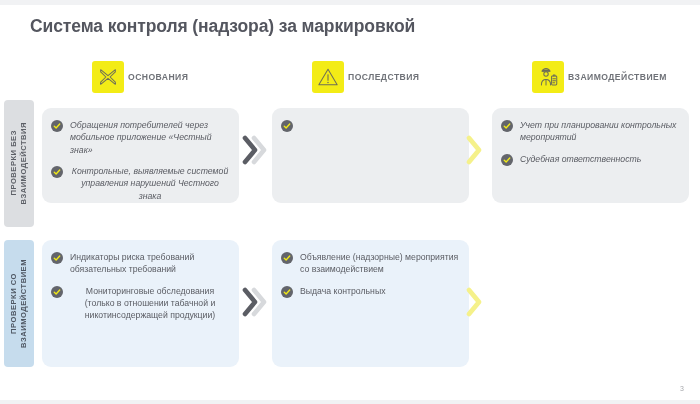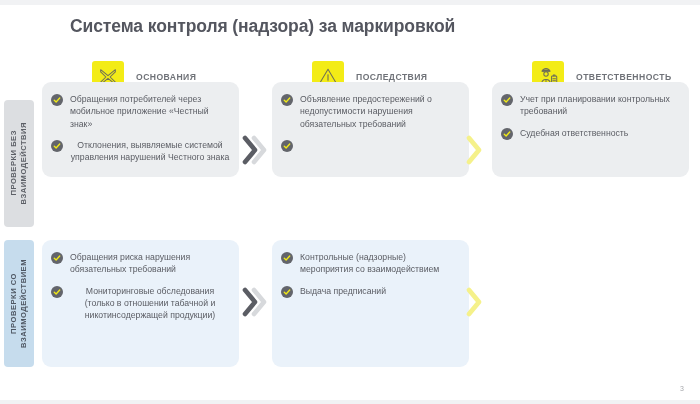--- a/index.html
+++ b/index.html
@@ -35,30 +35,29 @@
   
   .slide-title {
     position: absolute;
     left: 30px;
     top: 16px;
     font-size: 17.5px;
     font-weight: bold;
     color: #54565f;
     letter-spacing: -0.1px;
     white-space: nowrap;
-    margin-left: 40px;
   }
 
   
   .col-header {
     position: absolute;
     top: 60px;
     display: flex;
     align-items: center;
-    gap: 12px;
+    gap: 4px;
     height: 34px;
     padding-left: 35px;
   }
   .col-header.c1 { left: 57px; }
   .col-header.c2 { left: 277px; }
   .col-header.c3 { left: 497px; }
 
   .hdr-icon-box {
     width: 32px;
     height: 32px;
@@ -113,21 +112,21 @@
   
   .card {
     position: absolute;
     border-radius: 9px;
     box-sizing: border-box;
     padding: 11px 9px 9px 9px;
   }
   .card.grey { background: #eceef0; }
   .card.blue { background: #eaf2fa; }
 
-  .card.r1 { top: 82px; height: 95px; }
+  .card.r1 { top: 108px; height: 95px; font-style: italic; }
   .card.r2 { top: 240px; height: 127px; }
   .card.c1 { left: 42px;  width: 197px; }
   .card.c2 { left: 272px; width: 197px; }
   .card.c3 { left: 492px; width: 197px; }
 
   .bullet-list {
     margin: 0;
     padding: 0;
     list-style: none;
   }
@@ -213,21 +212,21 @@
           <path d="M4.6 19.8 c0 -3.6 2.0 -5.6 4.8 -5.6 c2.8 0 4.8 2.0 4.8 5.6"></path>
           <path d="M9.4 14.2 v5.6"></path>
           <rect x="15.2" y="10.4" width="5.4" height="9.4" rx="0.9"></rect>
           <path d="M17.0 10.4 v-1.0 h1.8 v1.0"></path>
           <line x1="16.5" y1="13.4" x2="19.3" y2="13.4"></line>
           <line x1="16.5" y1="15.5" x2="19.3" y2="15.5"></line>
           <line x1="16.5" y1="17.5" x2="18.4" y2="17.5"></line>
         </g>
       </svg>
     </div>
-    <div class="hdr-label">ОТВЕТСТВЕННОСТЬ</div>
+    <div class="hdr-label">ВЗАИМОДЕЙСТВИЕМ</div>
   </div>
 
   <div class="rail r1">
     <div class="rail-text">ПРОВЕРКИ БЕЗ
 ВЗАИМОДЕЙСТВИЯ</div>
   </div>
 
   <div class="card grey r1 c1">
     <ul class="bullet-list">
       <li class="bullet">
@@ -237,54 +236,46 @@
             </svg>
         </span>
         <span class="bullet-text">Обращения потребителей через мобильное приложение «Честный знак»</span>
       </li>
       <li class="bullet">
         <span class="check-dot">
           <svg width="8" height="8" viewBox="0 0 10 10" aria-hidden="true">
               <path d="M1.6 5.2 L3.9 7.4 L8.4 2.6" fill="none" stroke="#f3ec16" stroke-width="1.7" stroke-linecap="round" stroke-linejoin="round"></path>
             </svg>
         </span>
-        <span class="bullet-text">Отклонения, выявляемые системой управления нарушений Честного знака</span>
+        <span class="bullet-text">Контрольные, выявляемые системой управления нарушений Честного знака</span>
       </li>
     </ul>
   </div>
 
   <div class="card grey r1 c2">
     <ul class="bullet-list">
       <li class="bullet">
         <span class="check-dot">
           <svg width="8" height="8" viewBox="0 0 10 10" aria-hidden="true">
               <path d="M1.6 5.2 L3.9 7.4 L8.4 2.6" fill="none" stroke="#f3ec16" stroke-width="1.7" stroke-linecap="round" stroke-linejoin="round"></path>
             </svg>
         </span>
-        <span class="bullet-text">Объявление предостережений о недопустимости нарушения обязательных требований</span>
-      </li>
-      <li class="bullet">
-        <span class="check-dot">
-          <svg width="8" height="8" viewBox="0 0 10 10" aria-hidden="true">
-              <path d="M1.6 5.2 L3.9 7.4 L8.4 2.6" fill="none" stroke="#f3ec16" stroke-width="1.7" stroke-linecap="round" stroke-linejoin="round"></path>
-            </svg>
-        </span>
       </li>
     </ul>
   </div>
 
   <div class="card grey r1 c3">
     <ul class="bullet-list">
       <li class="bullet">
         <span class="check-dot">
           <svg width="8" height="8" viewBox="0 0 10 10" aria-hidden="true">
               <path d="M1.6 5.2 L3.9 7.4 L8.4 2.6" fill="none" stroke="#f3ec16" stroke-width="1.7" stroke-linecap="round" stroke-linejoin="round"></path>
             </svg>
         </span>
-        <span class="bullet-text">Учет при планировании контрольных требований</span>
+        <span class="bullet-text">Учет при планировании контрольных мероприятий</span>
       </li>
       <li class="bullet">
         <span class="check-dot">
           <svg width="8" height="8" viewBox="0 0 10 10" aria-hidden="true">
               <path d="M1.6 5.2 L3.9 7.4 L8.4 2.6" fill="none" stroke="#f3ec16" stroke-width="1.7" stroke-linecap="round" stroke-linejoin="round"></path>
             </svg>
         </span>
         <span class="bullet-text">Судебная ответственность</span>
       </li>
     </ul>
@@ -296,50 +287,50 @@
   </div>
 
   <div class="card blue r2 c1">
     <ul class="bullet-list">
       <li class="bullet">
         <span class="check-dot">
           <svg width="8" height="8" viewBox="0 0 10 10" aria-hidden="true">
               <path d="M1.6 5.2 L3.9 7.4 L8.4 2.6" fill="none" stroke="#f3ec16" stroke-width="1.7" stroke-linecap="round" stroke-linejoin="round"></path>
             </svg>
         </span>
-        <span class="bullet-text">Обращения риска нарушения обязательных требований</span>
+        <span class="bullet-text">Индикаторы риска требований обязательных требований</span>
       </li>
       <li class="bullet">
         <span class="check-dot">
           <svg width="8" height="8" viewBox="0 0 10 10" aria-hidden="true">
               <path d="M1.6 5.2 L3.9 7.4 L8.4 2.6" fill="none" stroke="#f3ec16" stroke-width="1.7" stroke-linecap="round" stroke-linejoin="round"></path>
             </svg>
         </span>
         <span class="bullet-text">Мониторинговые обследования (только в отношении табачной и никотинсодержащей продукции)</span>
       </li>
     </ul>
   </div>
 
   <div class="card blue r2 c2">
     <ul class="bullet-list">
       <li class="bullet">
         <span class="check-dot">
           <svg width="8" height="8" viewBox="0 0 10 10" aria-hidden="true">
               <path d="M1.6 5.2 L3.9 7.4 L8.4 2.6" fill="none" stroke="#f3ec16" stroke-width="1.7" stroke-linecap="round" stroke-linejoin="round"></path>
             </svg>
         </span>
-        <span class="bullet-text">Контрольные (надзорные) мероприятия со взаимодействием</span>
-      </li>
-      <li class="bullet">
-        <span class="check-dot">
-          <svg width="8" height="8" viewBox="0 0 10 10" aria-hidden="true">
-              <path d="M1.6 5.2 L3.9 7.4 L8.4 2.6" fill="none" stroke="#f3ec16" stroke-width="1.7" stroke-linecap="round" stroke-linejoin="round"></path>
-            </svg>
-        </span>
-        <span class="bullet-text">Выдача предписаний</span>
+        <span class="bullet-text">Объявление (надзорные) мероприятия со взаимодействием</span>
+      </li>
+      <li class="bullet">
+        <span class="check-dot">
+          <svg width="8" height="8" viewBox="0 0 10 10" aria-hidden="true">
+              <path d="M1.6 5.2 L3.9 7.4 L8.4 2.6" fill="none" stroke="#f3ec16" stroke-width="1.7" stroke-linecap="round" stroke-linejoin="round"></path>
+            </svg>
+        </span>
+        <span class="bullet-text">Выдача контрольных</span>
       </li>
     </ul>
   </div>
 
 
   <div class="arrow a-r1-1">
     <svg width="28" height="34" viewBox="0 0 28 34" aria-hidden="true">
       <path d="M4 5 L14 17 L4 29" fill="none" stroke="#5b5d64" stroke-width="4.6" stroke-linecap="round" stroke-linejoin="round"></path>
       <path d="M13 5 L23 17 L13 29" fill="none" stroke="#d7d9dc" stroke-width="4.6" stroke-linecap="round" stroke-linejoin="round"></path>
     </svg>

